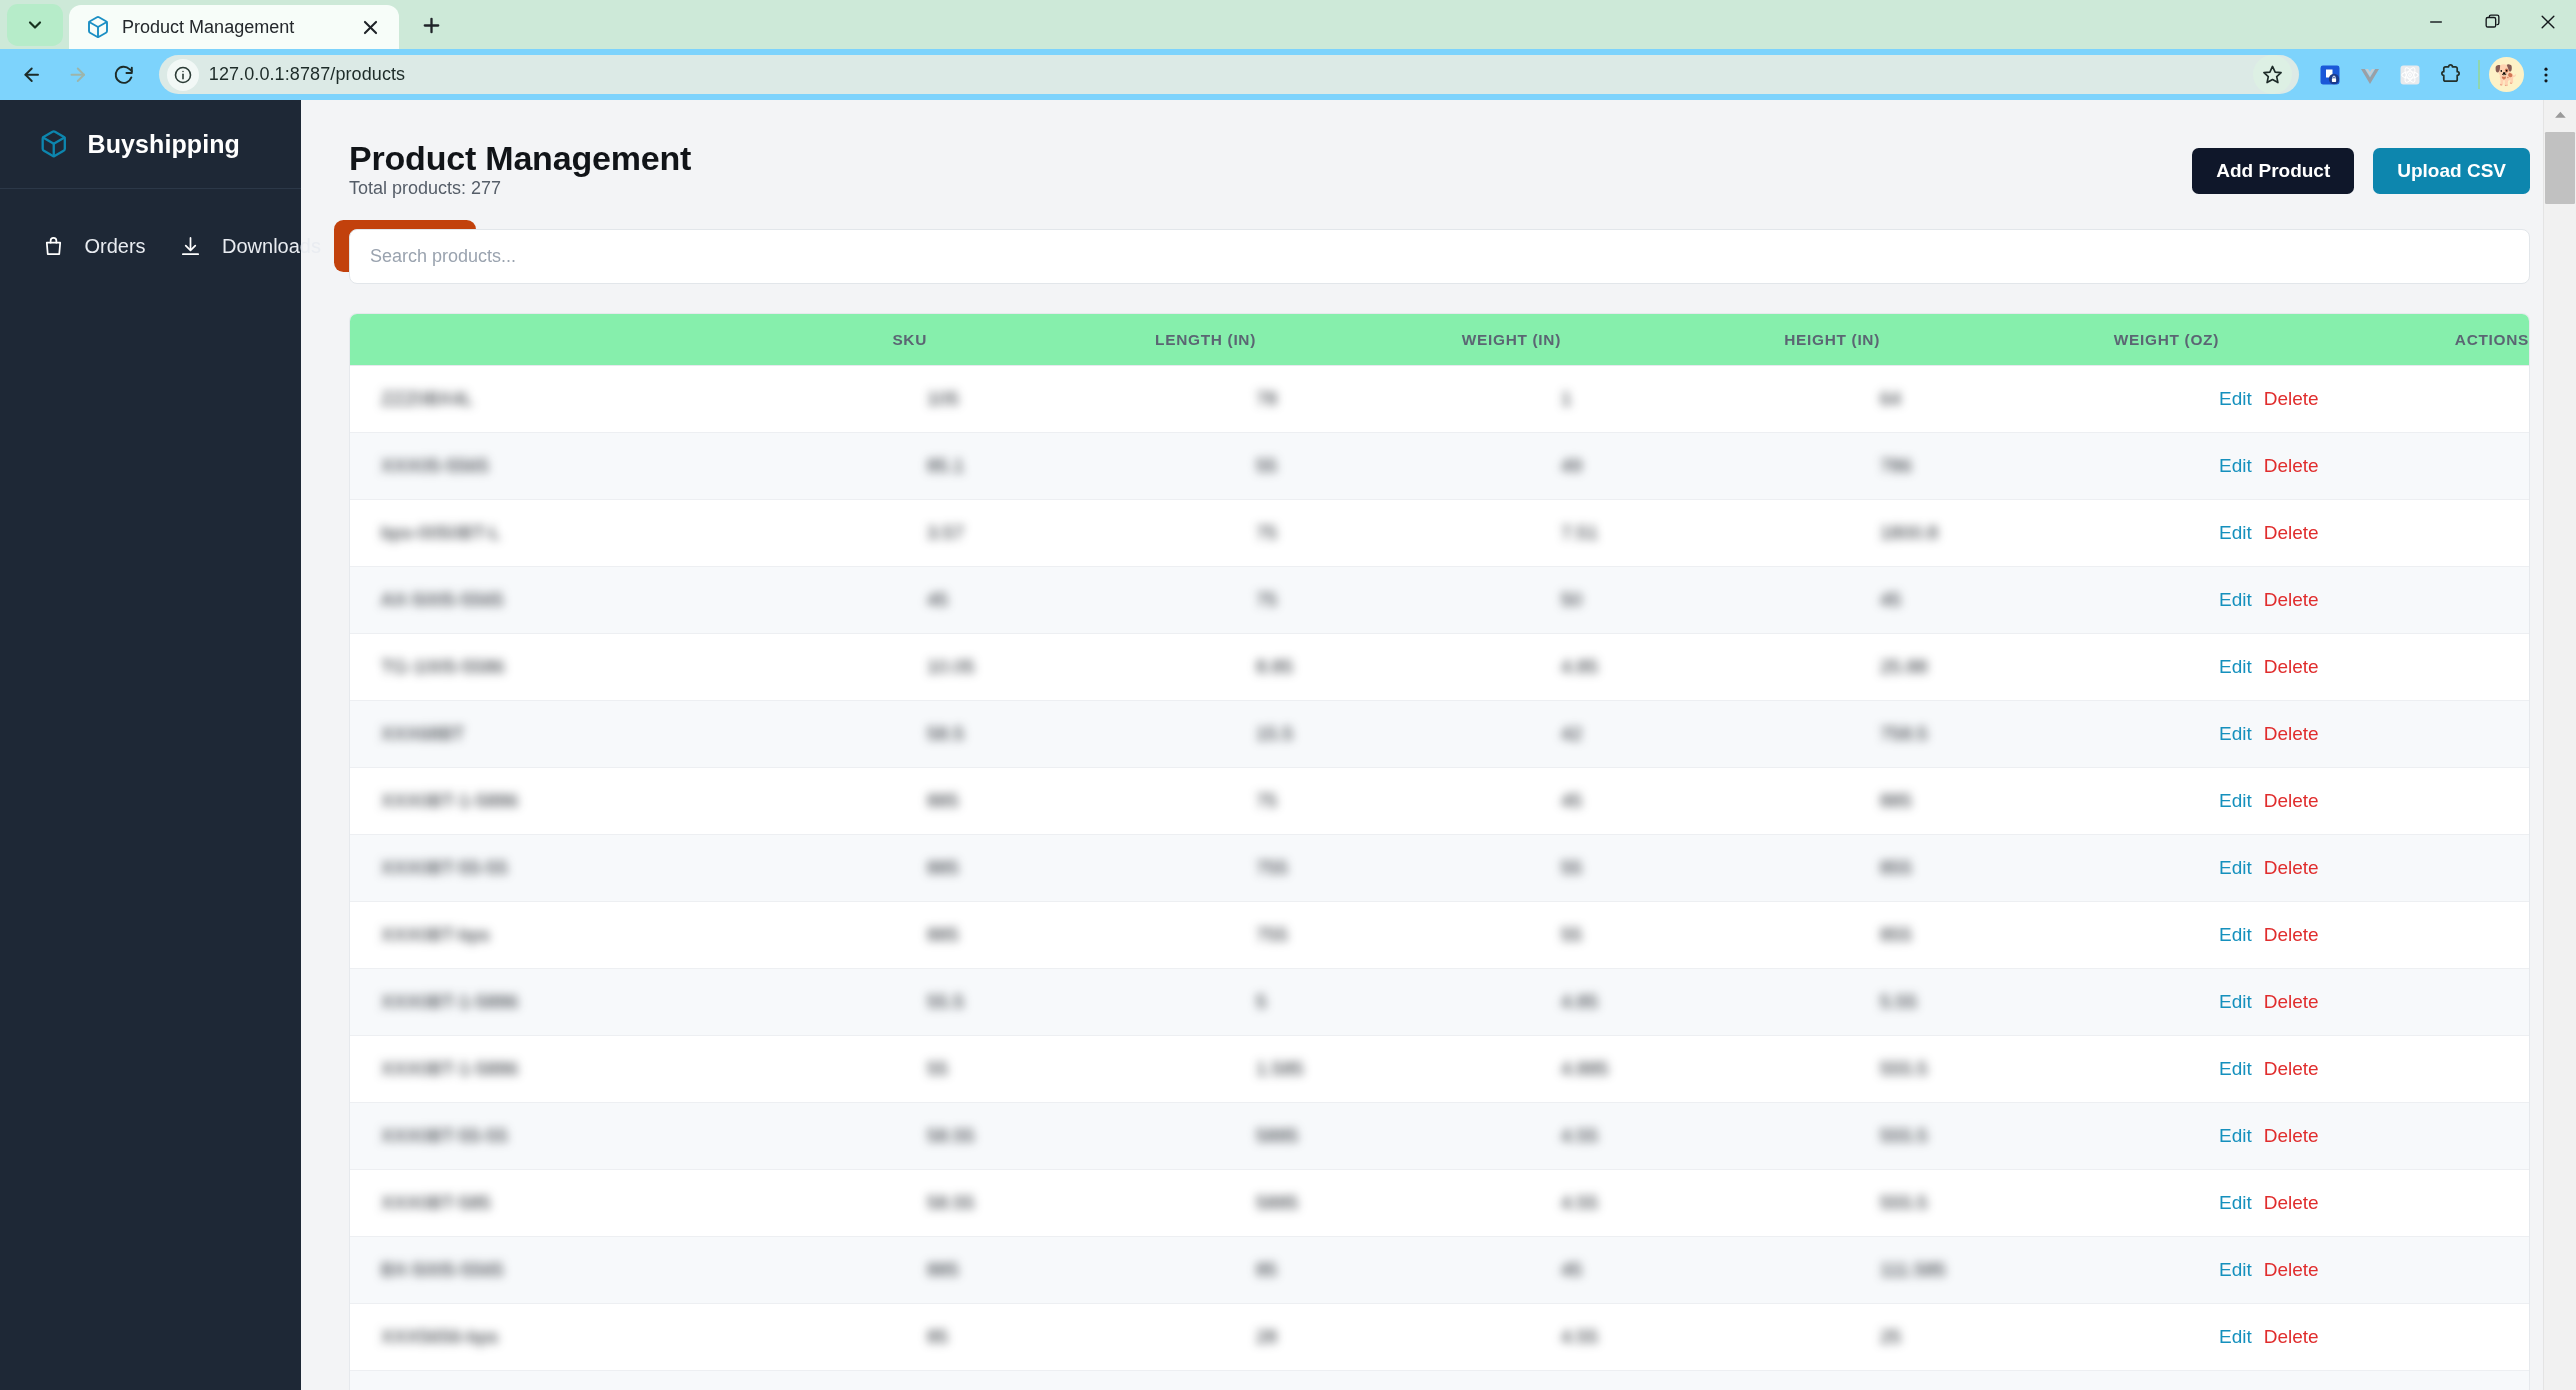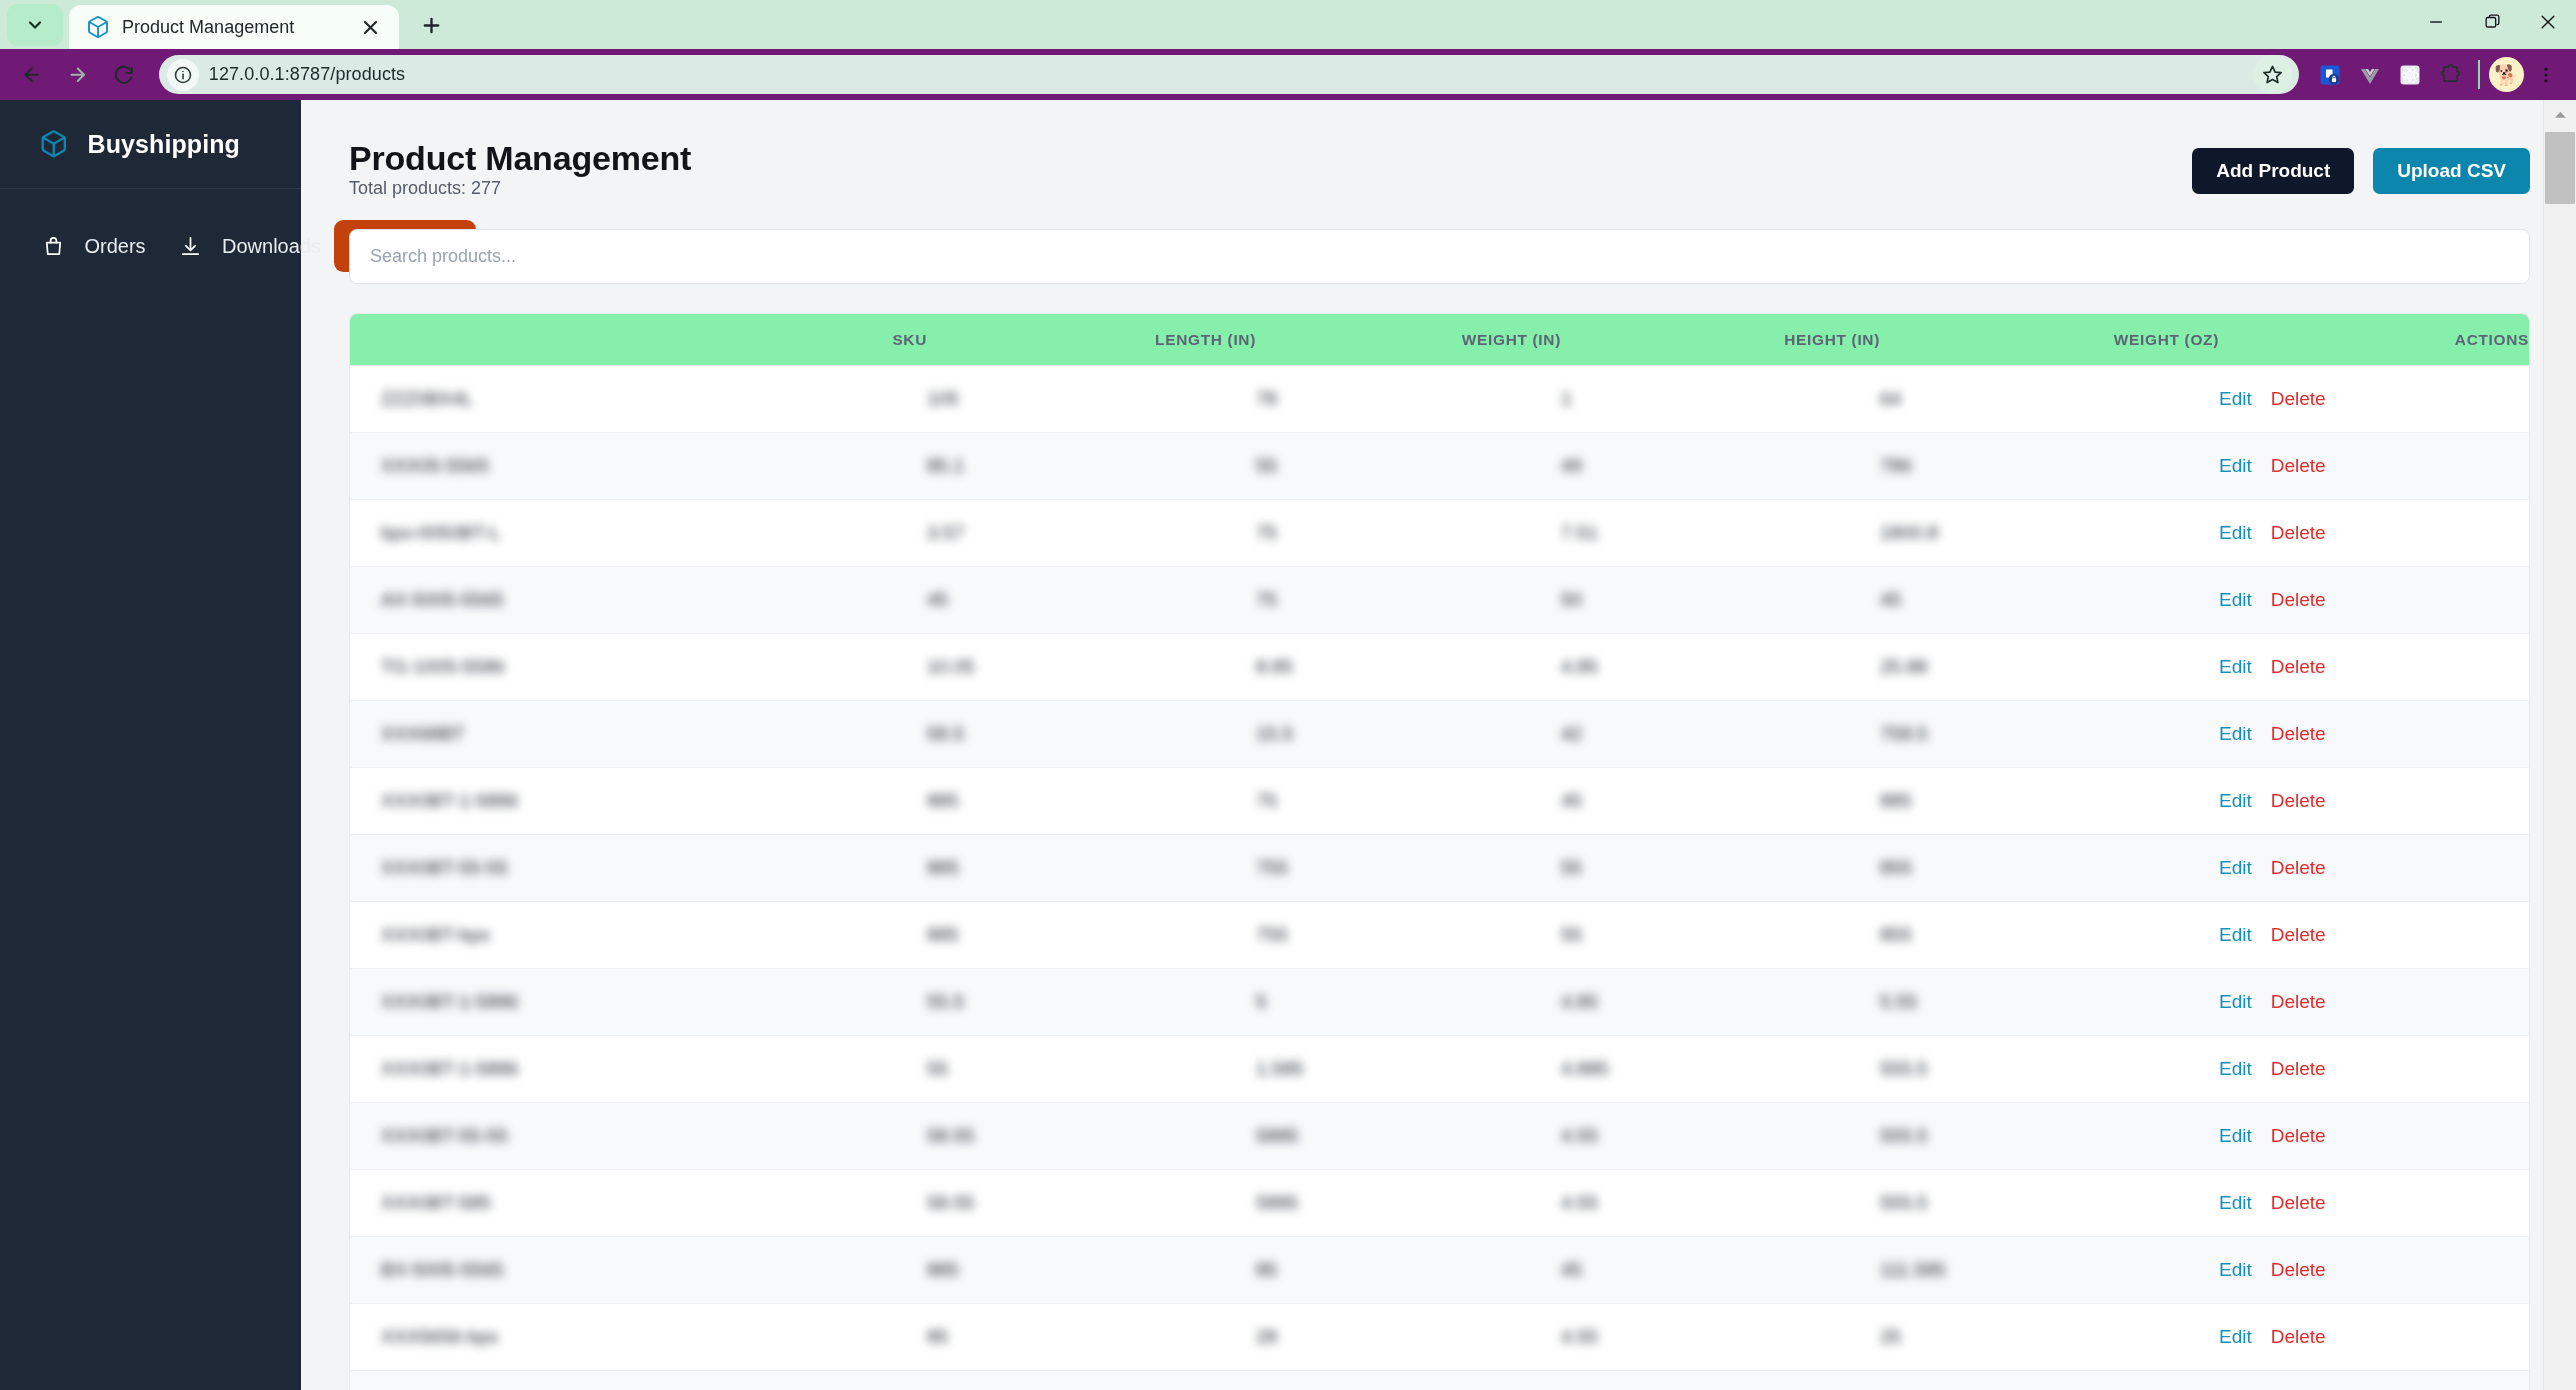--- a/index.html
+++ b/index.html
@@ -50,21 +50,21 @@
     text-overflow: ellipsis;
   }
   .tab-close { width: 27px; height: 27px; flex: none; display: flex; align-items: center; justify-content: center; }
   .newtab { width: 44px; height: 44px; display: flex; align-items: center; justify-content: center; margin: 0 0 2px 10.7px; flex: none; }
 
   .winctl { position: absolute; right: 0; top: 0; height: 43px; display: flex; }
   .winbtn { width: 56px; height: 43px; display: flex; align-items: center; justify-content: center; }
 
   .toolbar {
     height: 51px;
-    background: #701a75;
+    background: #7dd3fc;
     display: flex;
     align-items: center;
     padding: 0 12px 0 10.7px;
     gap: 4px;
     flex: none;
   }
   .navbtn { width: 42px; height: 42px; display:flex; align-items:center; justify-content:center; border-radius: 50%; flex:none; }
   .omnibox {
     flex: 1;
     height: 39px;
@@ -171,21 +171,21 @@
   tbody td {
     font-size: 19px;
     color: #1f242b;
     padding: 22px 0;
     border-bottom: 1.3px solid #edeff2;
     vertical-align: middle;
   }
   tbody td.c-sku { padding-left: 31px !important; }
   tbody tr:nth-child(even) { background: #f7f9fb; }
   .blur { filter: blur(4.7px); }
-  .acts { display: flex; gap: 19px; }
+  .acts { display: flex; gap: 12px; }
   .lnk-edit { color: #1590bd; font-size: 19px; }
   .lnk-del  { color: #e02d2d; font-size: 19px; }
 
   
   .vscroll {
     position: absolute; right: 0; top: 0;
     width: 33px; height: 100%;
     background: #f1f1f1;
     border-left: 0.7px solid #e4e4e4;
   }

